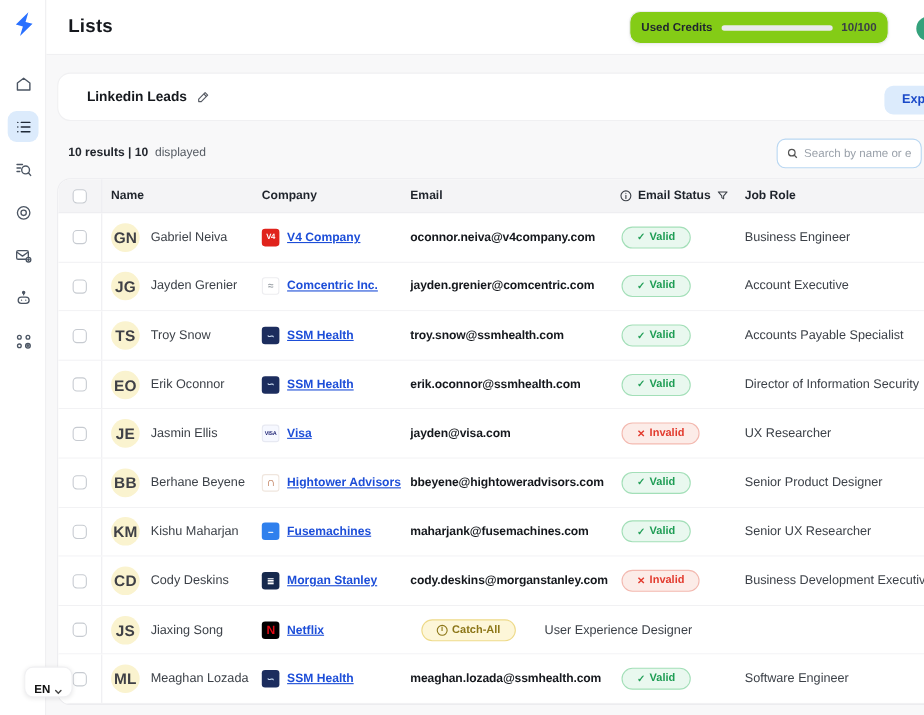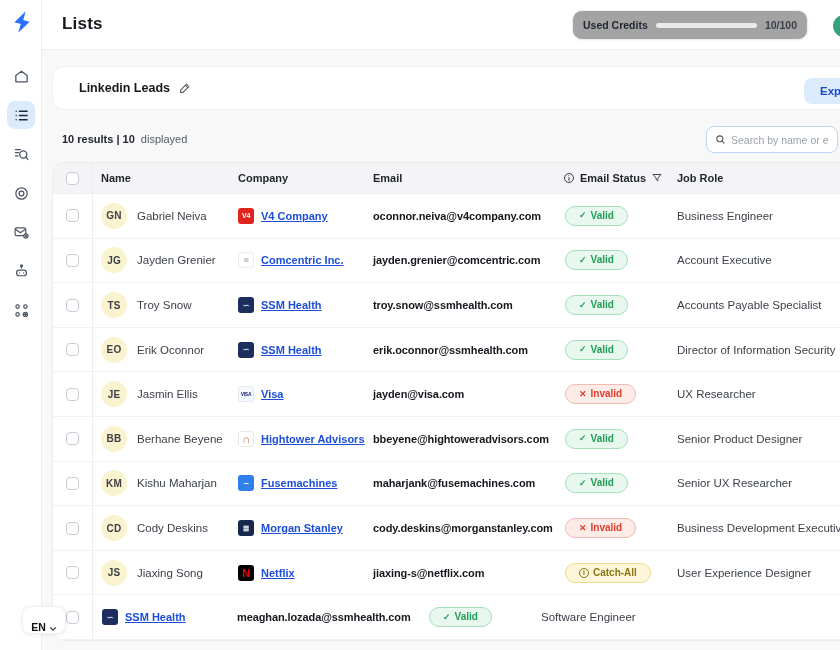--- a/index.html
+++ b/index.html
@@ -22,21 +22,21 @@
     box-shadow:0 1px 4px rgba(0,0,0,.08); display:flex; align-items:flex-end;
     justify-content:center; gap:3px; font-size:10.5px; font-weight:bold; color:#111; z-index:6; }
   .lang-box svg { width:8px; height:8px; color:#444; }
 
   
   .topbar { position:absolute; left:42px; top:0; width:798px; height:50px;
     background:#fff; border-bottom:1px solid #f0f0f2; }
   .page-title { position:absolute; left:20px; top:14px; font-size:17px;
     font-weight:bold; color:#15181d; letter-spacing:.2px; }
   .credits { position:absolute; left:530px; top:10px; width:236px; height:30px;
-    background:#a3a3a3; border:1px solid #ededf0; border-radius:10px;
+    background:#84cc16; border:1px solid #ededf0; border-radius:10px;
     box-shadow:0 1px 3px rgba(0,0,0,.04); display:flex; align-items:center;
     padding:0 10px; gap:8px; }
   .credits-label { font-size:10.5px; font-weight:bold; color:#1f2430; white-space:nowrap; }
   .credits-track { flex:1; height:5px; background:#e9eaec; border-radius:99px; overflow:hidden; }
   .credits-fill { height:100%; background:#12a150; border-radius:99px; }
   .credits-value { font-size:10.5px; font-weight:600; color:#3a3f47; }
   .avatar-sliver { position:absolute; left:791px; top:15px; width:22px; height:22px;
     border-radius:50%; background:#35a27c; }
 
   
@@ -76,21 +76,21 @@
   .col-name  { width:136px; padding-left:8px; gap:10px; }
   .col-company { width:136px; padding-left:9px; gap:7px; }
   .col-email { width:182px; padding-left:8px; }
   .col-status { width:120px; padding-left:18px; }
   .col-role { flex:1; padding-left:10px; }
   .th.col-status { gap:5px; padding-left:16px;text-align:right; }
   .th svg.hicon { width:12px; height:12px; color:#3a3f47; }
   .checkbox { width:13px; height:13px; border:1.5px solid #c7cbd1; border-radius:4px;
     background:#fff; cursor:pointer; }
   .avatar { width:26px; height:26px; border-radius:50%; background:#faf3cf;
-    color:#3f4046; font-size:10px; font-weight:bold; display:flex; flex:none;
+    color:#3f4046; font-size:14px; font-weight:bold; display:flex; flex:none;
     align-items:center; justify-content:center; letter-spacing:.2px; }
   .pname { font-size:11.5px; color:#3c4148; font-weight:500; white-space:nowrap; }
   .clogo { width:16px; height:16px; border-radius:3px; flex:none; display:flex;
     align-items:center; justify-content:center; font-weight:bold; overflow:hidden;
     letter-spacing:-.3px; }
   .clink { font-size:11px; font-weight:bold; color:#1d4ed8; text-decoration:underline;
     cursor:pointer; white-space:nowrap; }
   .email { font-size:11px; font-weight:bold; color:#15181d; letter-spacing:-.1px; }
   .pill { display:inline-flex; align-items:center; gap:4px; border:1px solid;
     border-radius:999px; padding:4px 13px; font-size:10px; font-weight:bold;
@@ -435,38 +435,39 @@
             <span class="checkbox"></span>
           </div>
     <div class="td col-name">
       <span class="avatar">JS</span>
       <span class="pname">Jiaxing Song</span>
     </div>
     <div class="td col-company">
       <span class="clogo" style="background: rgb(0, 0, 0); color: rgb(229, 9, 20); font-size: 11px;">N</span>
       <a class="clink">Netflix</a>
     </div>
-    <div class="td col-email">
-            <span class="email">jiaxing-s@netflix.com</span>
-          </div>
     <div class="td col-status">
       <span class="pill" style="background: rgb(253, 246, 216); border-color: rgb(238, 218, 138); color: rgb(140, 118, 24);">
         <span class="pill-ic circled">i</span>
         <span>Catch-All</span>
       </span>
     </div>
     <div class="td col-role">
             <span class="role">User Experience Designer</span>
           </div>
   </div>
 
   <div class="tr">
     <div class="td col-check">
             <span class="checkbox"></span>
           </div>
+    <div class="td col-name">
+      <span class="avatar">ML</span>
+      <span class="pname">Meaghan Lozada</span>
+    </div>
     <div class="td col-company">
       <span class="clogo" style="background: rgb(28, 45, 94); color: rgb(207, 224, 245); font-size: 8px;">∽</span>
       <a class="clink">SSM Health</a>
     </div>
     <div class="td col-email">
             <span class="email">meaghan.lozada@ssmhealth.com</span>
           </div>
     <div class="td col-status">
       <span class="pill" style="background: rgb(233, 248, 239); border-color: rgb(163, 223, 184); color: rgb(31, 157, 85);">
         <span class="pill-ic">✓</span>

